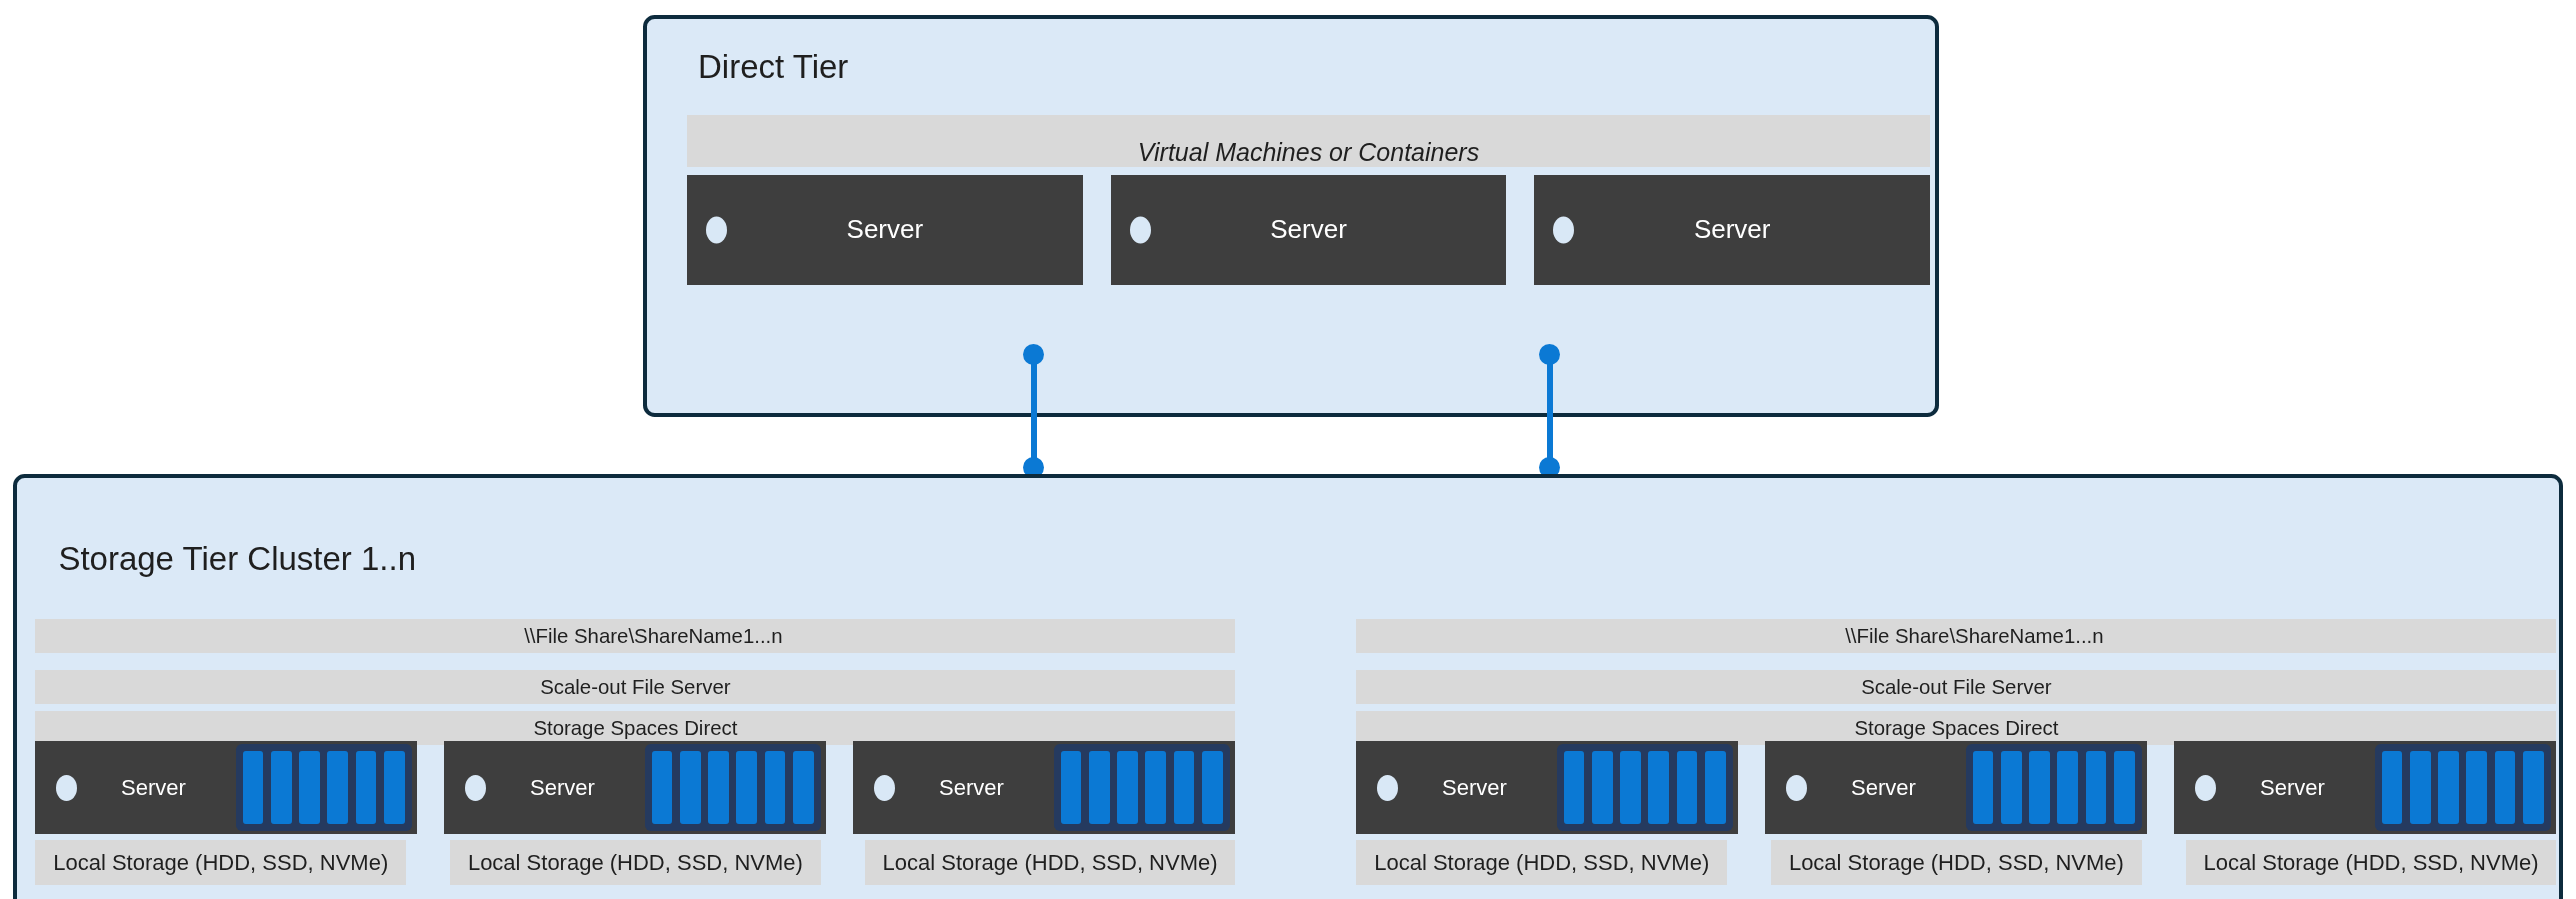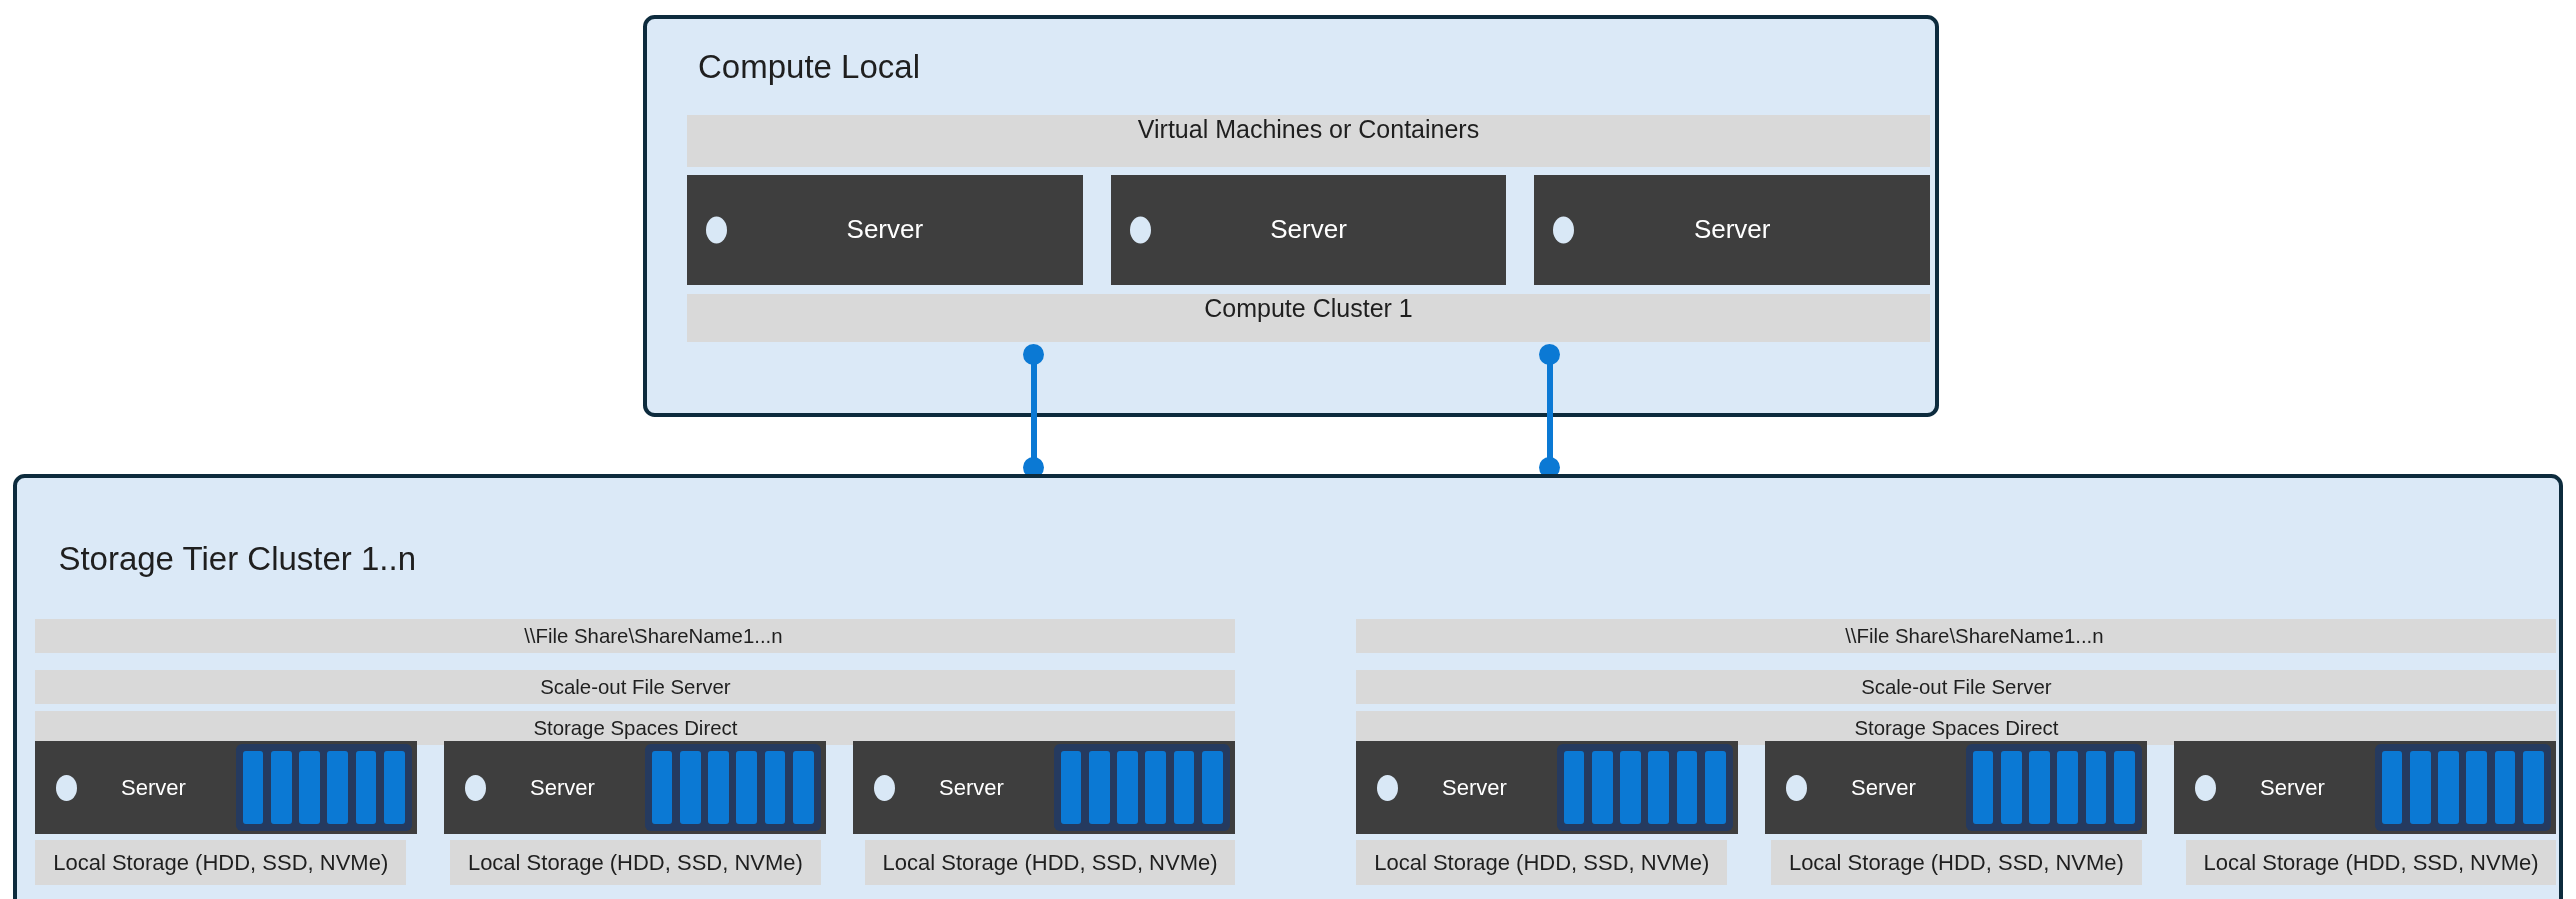--- a/index.html
+++ b/index.html
@@ -23,21 +23,21 @@
     border:4.7px solid var(--panel-border); border-radius:11.7px; }
   #compute-panel { left:643px; top:14.6px; width:1296px; height:402px; }
   #storage-panel { left:13.4px; top:444px; width:2550px; height:441px;margin-top:30px; }
 
   .panel-title { position:absolute; font-size:33px; line-height:37px;
     color:var(--text-dark); white-space:nowrap; }
   #compute-panel .panel-title { left:51px; top:29px; }
   #storage-panel .panel-title { left:41px; top:62px; }
 
   .graybar { position:absolute; background:var(--bar-gray); display:flex;
-    align-items:flex-start; justify-content:center; color:var(--text-dark); white-space:nowrap; }
+    align-items:flex-end; justify-content:center; color:var(--text-dark); white-space:nowrap;font-style:italic; }
 
   
   #vm-bar       { left:40px; top:96px; width:1243px; height:52px; font-size:25px; }
   #compute-server-row { position:absolute; left:40px; top:156px; width:1243px; height:110px;
     display:flex; gap:28px; }
   .c-server { flex:1; background:var(--server-dark); position:relative;
     display:flex; align-items:center; justify-content:center; }
   .c-server-label { color:var(--text-light); font-size:26px; }
   .indicator { position:absolute; left:19px; top:50%; transform:translateY(-50%);
     width:21px; height:27px; border-radius:50%; background:var(--indicator-light); }
@@ -73,44 +73,41 @@
     display:flex; gap:44px; }
   .local-bar { flex:1; background:var(--bar-gray); display:flex; align-items:center;
     justify-content:center; font-size:22px; white-space:nowrap; color:var(--text-dark); }
 </style>
 </head>
 <body>
 
 <div id="canvas">
 
   <div class="panel" id="compute-panel">
-    <div class="panel-title">Compute Local</div>
+    <div class="panel-title">Direct Tier</div>
 
     <div class="graybar" id="vm-bar">
       <span>Virtual Machines or Containers</span>
     </div>
 
     <div id="compute-server-row">
       <div class="c-server">
         <span class="indicator"></span>
         <span class="c-server-label">Server</span>
       </div>
       <div class="c-server">
         <span class="indicator"></span>
         <span class="c-server-label">Server</span>
       </div>
       <div class="c-server">
         <span class="indicator"></span>
         <span class="c-server-label">Server</span>
       </div>
     </div>
 
-    <div class="graybar" id="compute-cluster-bar">
-      <span>Compute Cluster 1</span>
-    </div>
   </div>
 
   <div class="connector-line" style="left:1031px;"></div>
   <div class="connector-dot" style="left:1023px; top:344px;"></div>
   <div class="connector-dot" style="left:1023px; top:457px;"></div>
 
   <div class="connector-line" style="left:1547px;"></div>
   <div class="connector-dot" style="left:1539px; top:344px;"></div>
   <div class="connector-dot" style="left:1539px; top:457px;"></div>
 

